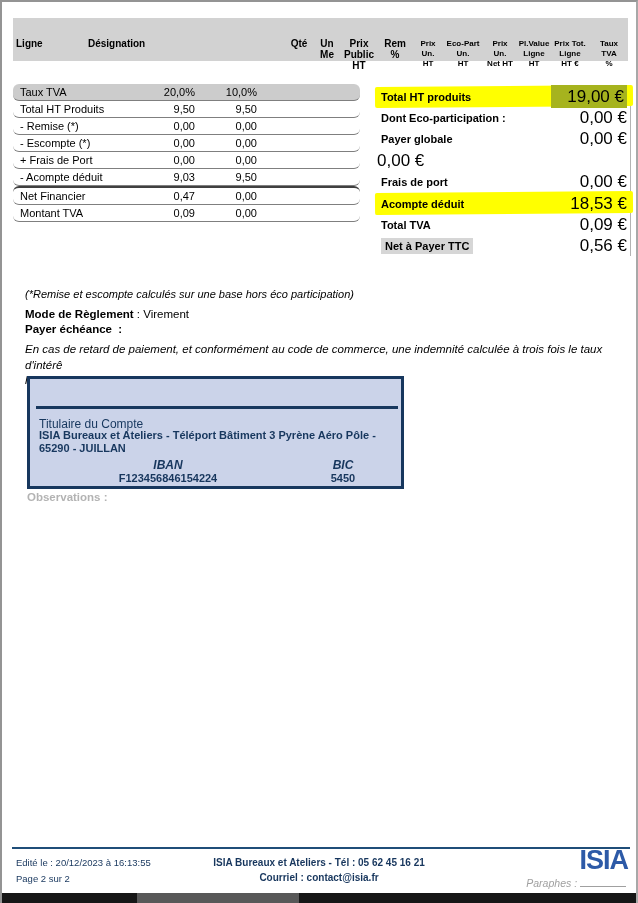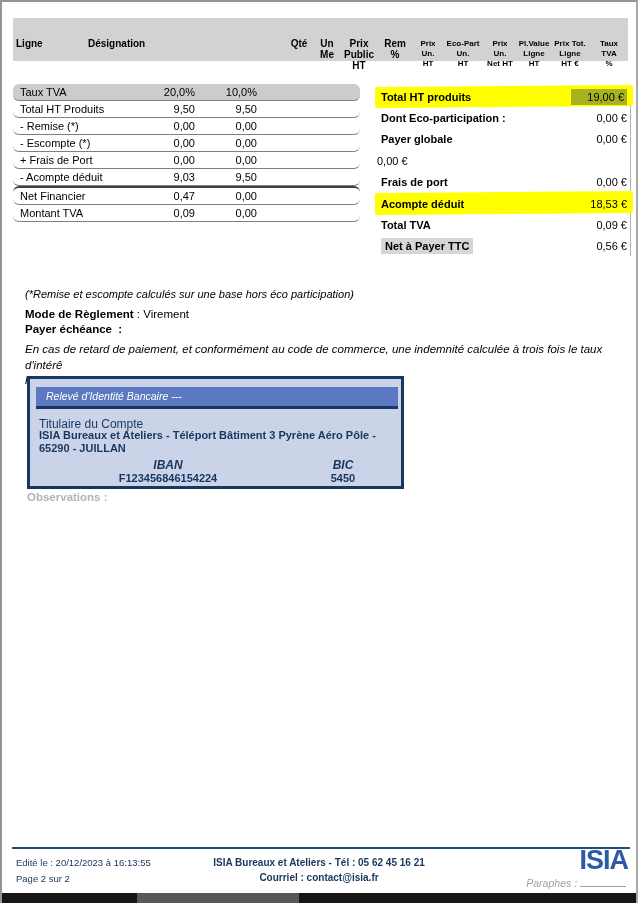--- a/index.html
+++ b/index.html
@@ -26,21 +26,21 @@
   .lt-v1{width:45px;text-align:right;}
   .lt-v2{width:62px;text-align:right;}
   
   .sum-vline{position:absolute;left:628px;top:84px;width:1px;height:170px;background:#b3b3b3;z-index:0;}
   .band{position:absolute;left:373px;width:258px;background:#ffff00;z-index:1;border-radius:2px;}
   .band.b0{top:84px;height:21px;transform:rotate(-0.45deg);}
   .band.b5{top:190px;height:22px;transform:rotate(-0.5deg);}
   .summary{position:absolute;left:375px;top:84px;width:250px;z-index:2;}
   .sumrow{display:flex;align-items:center;height:21.4px;}
   .sl{flex:1;font-weight:bold;font-size:11px;padding-left:4px;}
-  .sv{font-size:11px;text-align:center;}
+  .sv{font-size:17px;text-align:center;}
   .sv .olive{background:#a6b31e;padding:2px 3px 2px 16px;}
   .sl .graybg{background:#d6d6d6;padding:2px 4px;}
   
   .star-note{position:absolute;left:23px;top:286px;font-style:italic;font-size:11px;}
   .payline{position:absolute;left:23px;top:305px;font-size:11.5px;line-height:15px;}
   .payline b{font-weight:bold;}
   .sep{white-space:pre;}
   .legal{position:absolute;left:23px;top:340px;width:600px;font-style:italic;font-size:11.5px;line-height:15.5px;}
   
   .rib{position:absolute;left:25px;top:374px;width:377px;height:113px;background:#cbd3e9;
@@ -192,21 +192,20 @@
     <div><b>Mode de Règlement</b><span class="sep"> : </span><span>Virement</span></div>
     <div><b>Payer échéance</b><b class="sep">  :</b></div>
   </div>
 
   <div class="legal">
     <div>En cas de retard de paiement, et conformément au code de commerce, une indemnité calculée à trois fois le taux d'intérê</div>
     <div>légal ainsi qu'un frais de recouvrement de 40 euros sont exigibles</div>
   </div>
 
   <div class="rib">
-    <div class="rib-bar">Relevé d'Identité Bancaire ---</div>
     <div class="rib-bar-line"></div>
     <div class="rib-holder-label">Titulaire du Compte</div>
     <div class="rib-holder1">ISIA Bureaux et Ateliers - Téléport Bâtiment 3 Pyrène Aéro Pôle  -</div>
     <div class="rib-holder2">65290 - JUILLAN</div>
     <div class="rib-iban">
       <div class="rib-lab">IBAN</div>
       <div class="rib-val">F123456846154224</div>
     </div>
     <div class="rib-bic">
       <div class="rib-lab">BIC</div>

